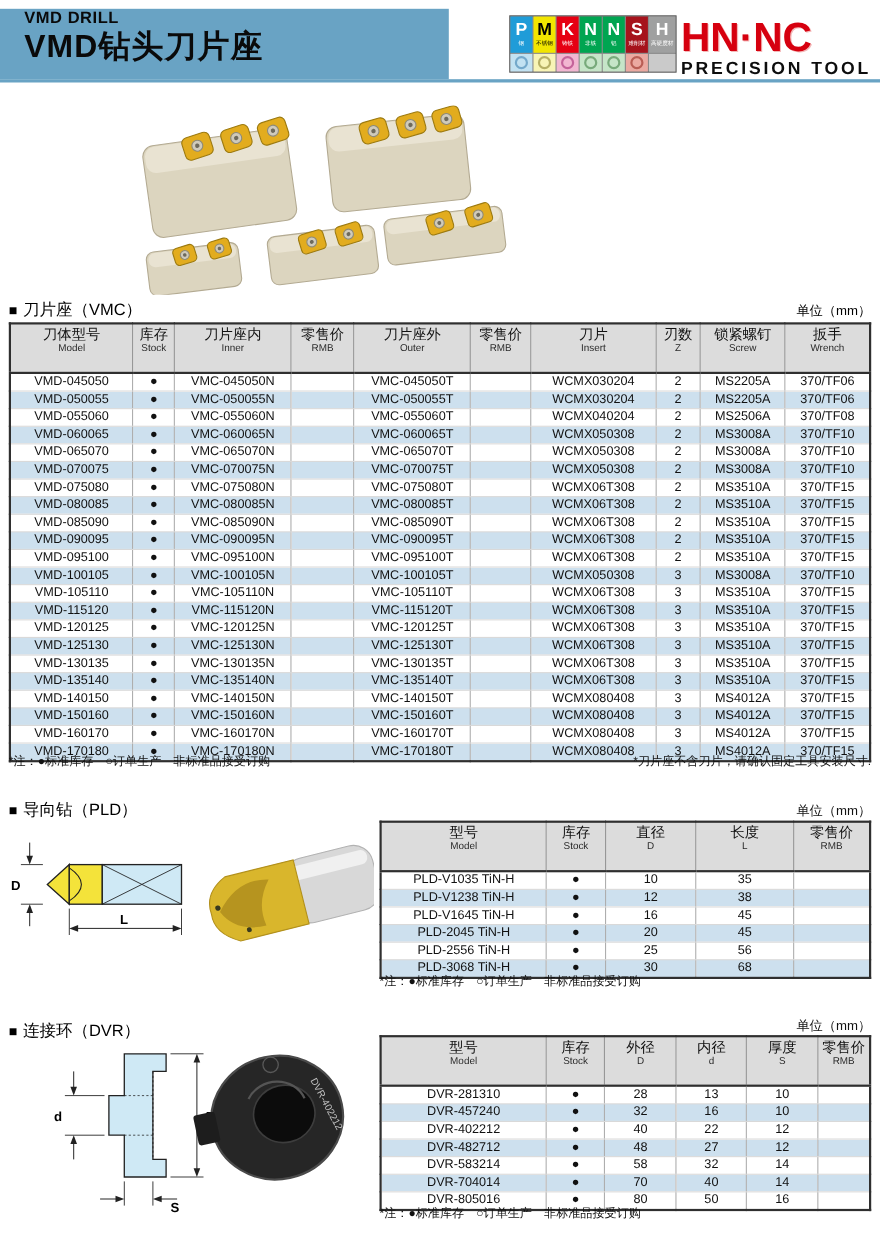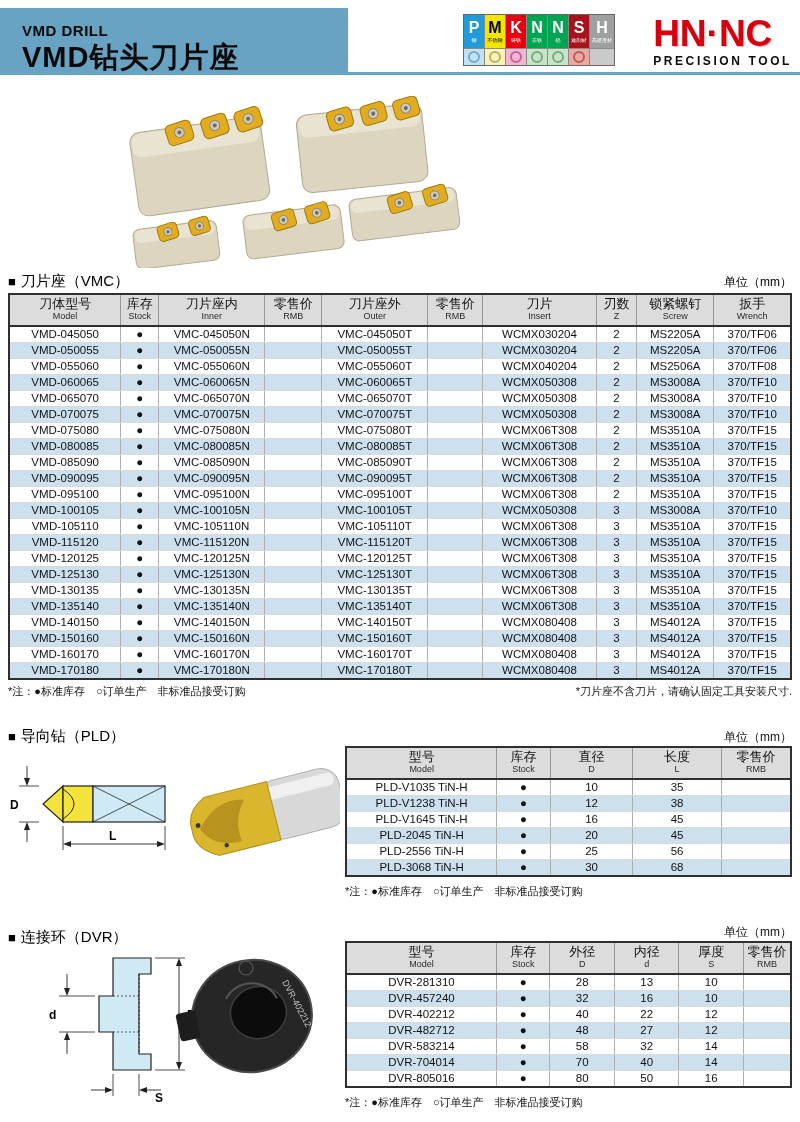--- a/index.html
+++ b/index.html
@@ -1,55 +1,55 @@
 <!DOCTYPE html>
 <html><head>
 <meta charset="utf-8">
 <style>
   html,body{margin:0;padding:0;background:#fff;}
   .page{position:relative;width:800px;height:1122px;background:#ffffff;overflow:hidden;
         font-family:"Liberation Sans",sans-serif;color:#111;}
 
   
-  .banner{position:absolute;left:0;top:8px;width:348px;height:64px;background:#69a3c4;
-          box-sizing:border-box;padding:15px 0 0 22px;color:#0a0a0a;}
+  .banner{position:absolute;left:0;top:8px;width:408px;height:64px;background:#69a3c4;
+          box-sizing:border-box;padding:1px 0 0 22px;color:#0a0a0a;}
   .banner-series{font-size:15px;font-weight:bold;letter-spacing:.5px;line-height:1.1;}
   .banner-title{font-size:29px;font-weight:bold;letter-spacing:1px;line-height:1.2;}
   .banner-underline{position:absolute;left:0;top:72px;width:800px;height:3px;background:#69a3c4;}
 
   
   .materials{position:absolute;left:463px;top:14px;width:150px;display:grid;
              grid-template-columns:repeat(7,1fr);grid-template-rows:33px 16px;
              gap:1px;background:#8a8a8a;border:1px solid #666;}
   .mat-top{display:flex;flex-direction:column;align-items:center;justify-content:center;}
   .mat-letter{font-size:16px;font-weight:bold;line-height:1;}
   .mat-label{font-size:6px;line-height:1;margin-top:1px;white-space:nowrap;transform:scale(.85);}
   .mat-dot{display:flex;align-items:center;justify-content:center;}
   .ring{width:8px;height:8px;border-radius:50%;border:2px solid;}
 
   
   .logo{position:absolute;right:8px;top:15px;}
   .logo-main{font-size:37px;font-weight:700;color:#d6000f;line-height:1;letter-spacing:0px;
              text-shadow:1px 1px 0 #f4b9b9;}
-  .logo-sub{font-size:12px;font-weight:bold;color:#0d0d0d;letter-spacing:2.6px;margin-top:2px;}
+  .logo-sub{font-size:16px;font-weight:bold;color:#0d0d0d;letter-spacing:2.6px;margin-top:2px;}
 
   
   .section-head{position:absolute;left:8px;width:784px;display:flex;justify-content:space-between;align-items:flex-end;}
   .sec-title{font-size:15px;color:#000;}
   .sec-marker{font-size:13px;margin-right:5px;}
   .unit{font-size:12px;color:#000;}
   .unit-abs{position:absolute;right:8px;font-size:12px;}
   .note-row{position:absolute;left:8px;width:784px;display:flex;justify-content:space-between;font-size:11px;color:#111;}
   .note{font-size:11px;color:#111;}
 
   
   .tbl-wrap{position:absolute;}
   table.cat{border-collapse:collapse;table-layout:fixed;width:100%;border:2px solid #2f2f2f;background:#fff;}
   table.cat th{background:#dcdcdc;border:1px solid #979797;border-bottom:2px solid #2f2f2f;
-               padding:2px 0 3px;font-weight:normal;}
+               padding:2px 0 16px;font-weight:normal;}
   table.cat th .zh{font-size:13px;line-height:1.15;}
   table.cat th .en{font-size:9px;color:#2a2a2a;line-height:1.1;}
   table.cat td{border-left:1px solid #aeaeae;border-right:1px solid #aeaeae;border-bottom:1px solid #d9d9d9;
                text-align:center;font-size:11.5px;line-height:1.1;padding:1px 0;height:13px;overflow:hidden;}
   table.cat tbody tr:nth-child(even){background:#cde0ee;}
 
   #vmc-table th:nth-child(1){width:14.3%}#vmc-table th:nth-child(2){width:4.8%}
   #vmc-table th:nth-child(3){width:13.6%}#vmc-table th:nth-child(4){width:7.3%}
   #vmc-table th:nth-child(5){width:13.6%}#vmc-table th:nth-child(6){width:7.0%}
   #vmc-table th:nth-child(7){width:14.6%}#vmc-table th:nth-child(8){width:5.1%}

